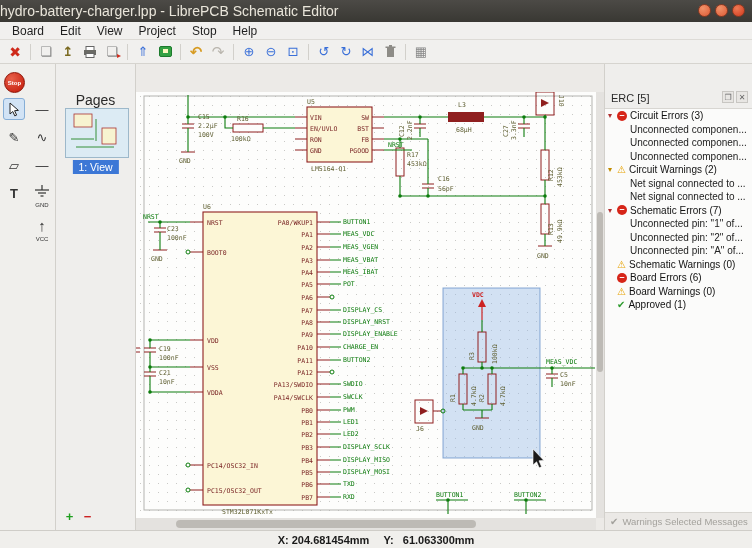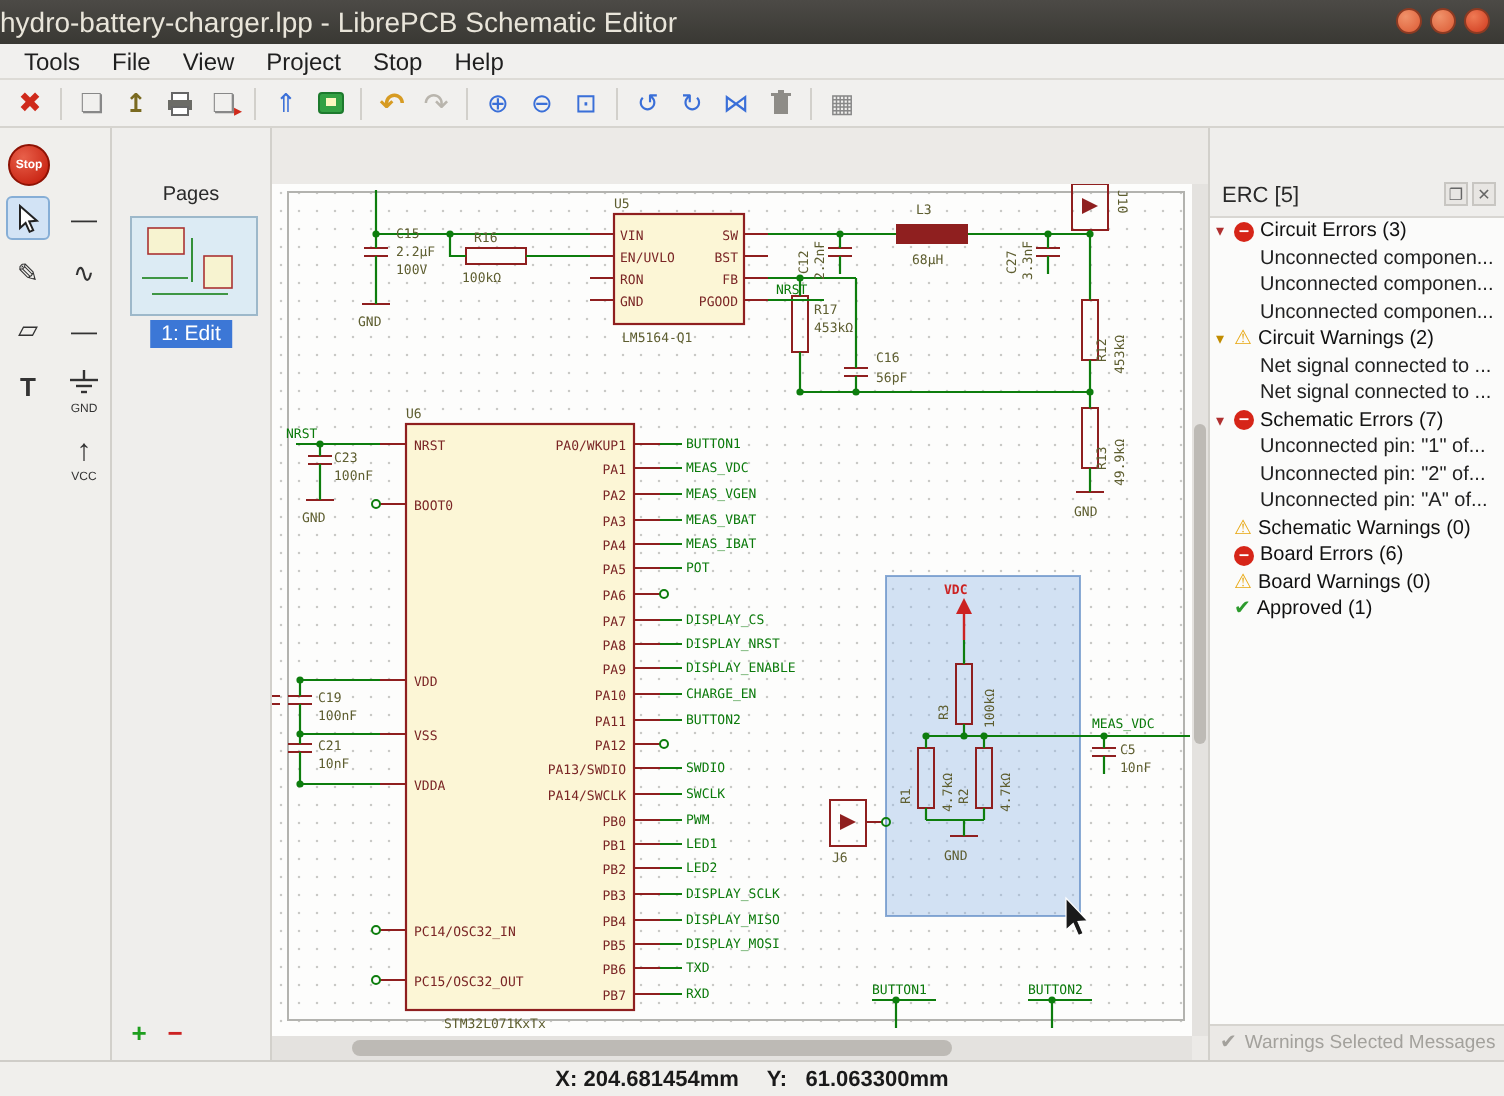--- a/index.html
+++ b/index.html
@@ -37,21 +37,21 @@
   .toolstrip{width:56px;box-sizing:border-box;border-right:1px solid #d2d0cb;position:relative;background:#f0efec}
   .stopbtn{position:absolute;left:4px;top:8px;width:21px;height:21px;border-radius:50%;
     background:radial-gradient(circle at 35% 30%,#e8604a,#c11606);color:#fff;font-size:6px;
     display:flex;align-items:center;justify-content:center;font-weight:bold;border:1px solid #8e1204;box-sizing:border-box}
   .ltool{position:absolute;width:22px;height:22px;display:flex;align-items:center;justify-content:center;
     font-size:13px;color:#333}
   .ltool.active{background:#d2e3f5;border:1px solid #86aed6;border-radius:3px;box-sizing:border-box}
   .toollabel{position:absolute;font-size:6px;color:#333;width:22px;text-align:center}
   
   .pages{width:80px;box-sizing:border-box;border-right:1px solid #d2d0cb;position:relative;background:#efeeec}
-  .pages .phead{position:absolute;top:28px;left:0;width:100%;text-align:center;font-size:10px;color:#2a2a2a}
+  .pages .phead{position:absolute;top:28px;left:0;width:100%;text-align:center;font-size:14px;color:#2a2a2a}
   .thumb{position:absolute;left:9px;top:44px;width:62px;height:48px;background:#dcebf4;border:1px solid #9db8ca}
   .pagelabel{position:absolute;left:50%;transform:translateX(-50%);top:96px;background:#3c77d6;color:#fff;
     font-size:10.5px;padding:1px 6px;white-space:nowrap}
   .pm{position:absolute;bottom:6px;width:15px;height:15px;font-size:13px;font-weight:bold;
     display:flex;align-items:center;justify-content:center}
   .pm.plus{left:6px;color:#1e9e1e}
   .pm.minus{left:24px;color:#cc2222}
   
   .canvaswrap{width:468px;box-sizing:border-box;position:relative;background:#eceae7}
   .canvas-view{position:absolute;left:0;top:28px;width:460px;height:426px;background:#fdfdfc;overflow:hidden;
@@ -116,22 +116,22 @@
 <div class="titlebar">
   <div class="title">hydro-battery-charger.lpp - LibrePCB Schematic Editor</div>
   <div class="winbtns">
     <span class="winbtn min"></span>
     <span class="winbtn max"></span>
     <span class="winbtn close"></span>
   </div>
 </div>
 
 <div class="menubar">
-    <span class="mi">Tools</span>
-    <span class="mi">File</span>
+    <span class="mi">Board</span>
+    <span class="mi">Edit</span>
     <span class="mi">View</span>
     <span class="mi">Project</span>
     <span class="mi">Stop</span>
     <span class="mi">Help</span>
   </div>
 
 <div class="toolbar">
   <span class="tb red">
       <span>✖</span>
     </span>
@@ -248,21 +248,21 @@
     <div class="phead">Pages</div>
     <div class="thumb">
       <svg width="60" height="46">
         <rect x="8" y="5" width="18" height="13" fill="#f7f3d0" stroke="#a33" stroke-width="0.8"></rect>
         <rect x="36" y="19" width="14" height="16" fill="#f7f3d0" stroke="#a33" stroke-width="0.8"></rect>
         <line x1="5" y1="30" x2="28" y2="30" stroke="#0a7a0a" stroke-width="0.8"></line>
         <line x1="30" y1="10" x2="30" y2="32" stroke="#0a7a0a" stroke-width="0.8"></line>
         <line x1="10" y1="38" x2="48" y2="38" stroke="#0a7a0a" stroke-width="0.8"></line>
       </svg>
     </div>
-    <div class="pagelabel">1: Edit</div>
+    <div class="pagelabel">1: View</div>
     <div class="pm plus">
         <span>+</span>
       </div>
     <div class="pm minus">
         <span>−</span>
       </div>
   </div>
 
   <div class="canvaswrap">
     <div class="canvas-view">

